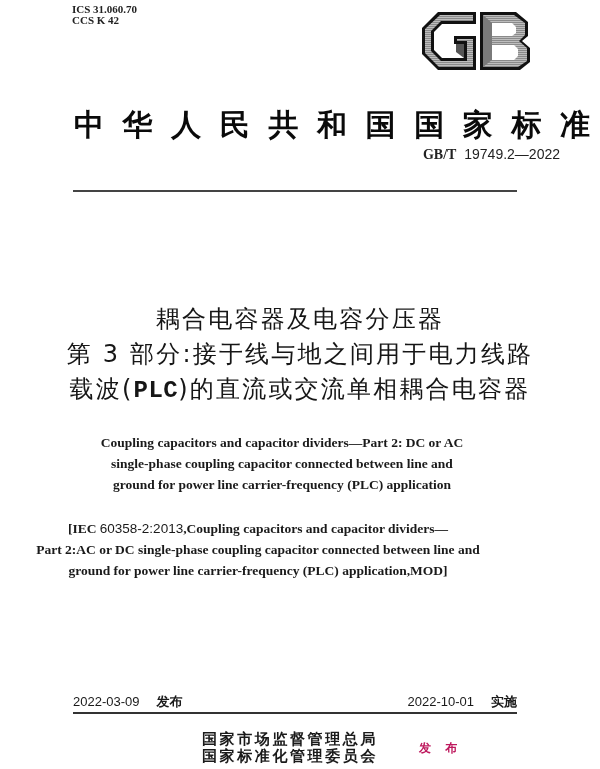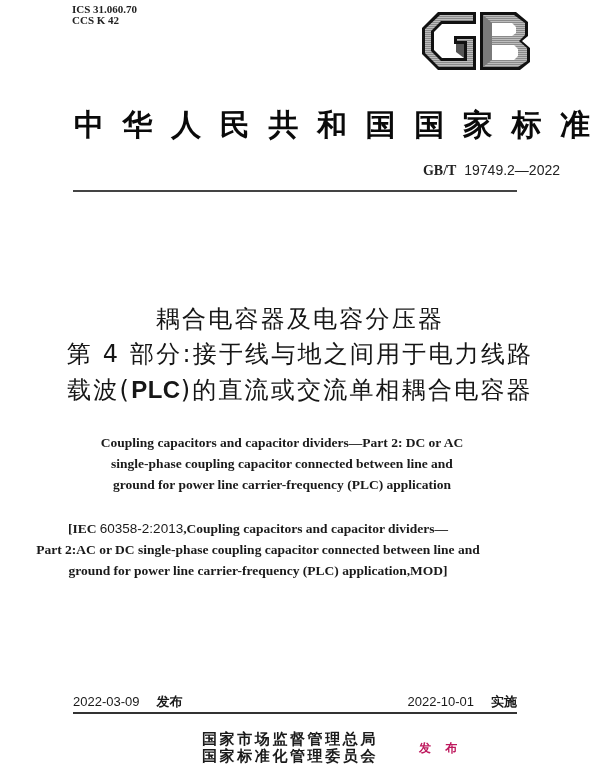--- a/index.html
+++ b/index.html
@@ -47,21 +47,21 @@
     font-size: 30px;
     line-height: 36px;
     letter-spacing: 18.6px;
     white-space: nowrap;
     color: #0a0a0a;
     margin-top: 21px;
   }
 
   .std-number {
     right: 40px;
-    top: 162px;
+    top: 146px;
     font-family: "Liberation Sans", "DejaVu Sans", sans-serif;
     font-size: 14px;
     line-height: 16px;
     white-space: nowrap;
     color: #222;
   }
   .std-number .prefix {
     font-family: "Liberation Serif", "DejaVu Serif", serif;
     font-weight: bold;
   }
@@ -82,21 +82,21 @@
     text-align: center;
     font-family: "DejaVu Sans", "Liberation Sans", sans-serif;
     font-size: 24px;
     line-height: 35px;
     font-weight: normal;
     color: #161616;
     letter-spacing: 2.2px;
   }
   .cn-title .line { white-space: nowrap; }
   .cn-title .latin {
-    font-family: Liberation Sans, sans-serif;
+    font-family: Liberation Mono, monospace;
     font-weight: bold;
     letter-spacing: 0.5px;
   }
 
   
   .en-title {
     left: 0;
     top: 432px;
     width: 564px;
     text-align: center;
@@ -218,21 +218,21 @@
 
 <div class="abs std-number">
   <span class="prefix">GB/T</span>&nbsp;
   <span>19749.2—2022</span>
 </div>
 
 <div class="abs rule-top"></div>
 
 <div class="abs cn-title">
   <div class="line">耦合电容器及电容分压器</div>
-  <div class="line">第 4 部分:接于线与地之间用于电力线路</div>
+  <div class="line">第 3 部分:接于线与地之间用于电力线路</div>
   <div class="line"><span>载波(</span><span class="latin">PLC</span><span>)的直流或交流单相耦合电容器</span></div>
 </div>
 
 <div class="abs en-title">
   <div>Coupling capacitors and capacitor dividers—Part 2: DC or AC</div>
   <div>single-phase coupling capacitor connected between line and</div>
   <div>ground for power line carrier-frequency (PLC) application</div>
 </div>
 
 <div class="abs iec-ref">

